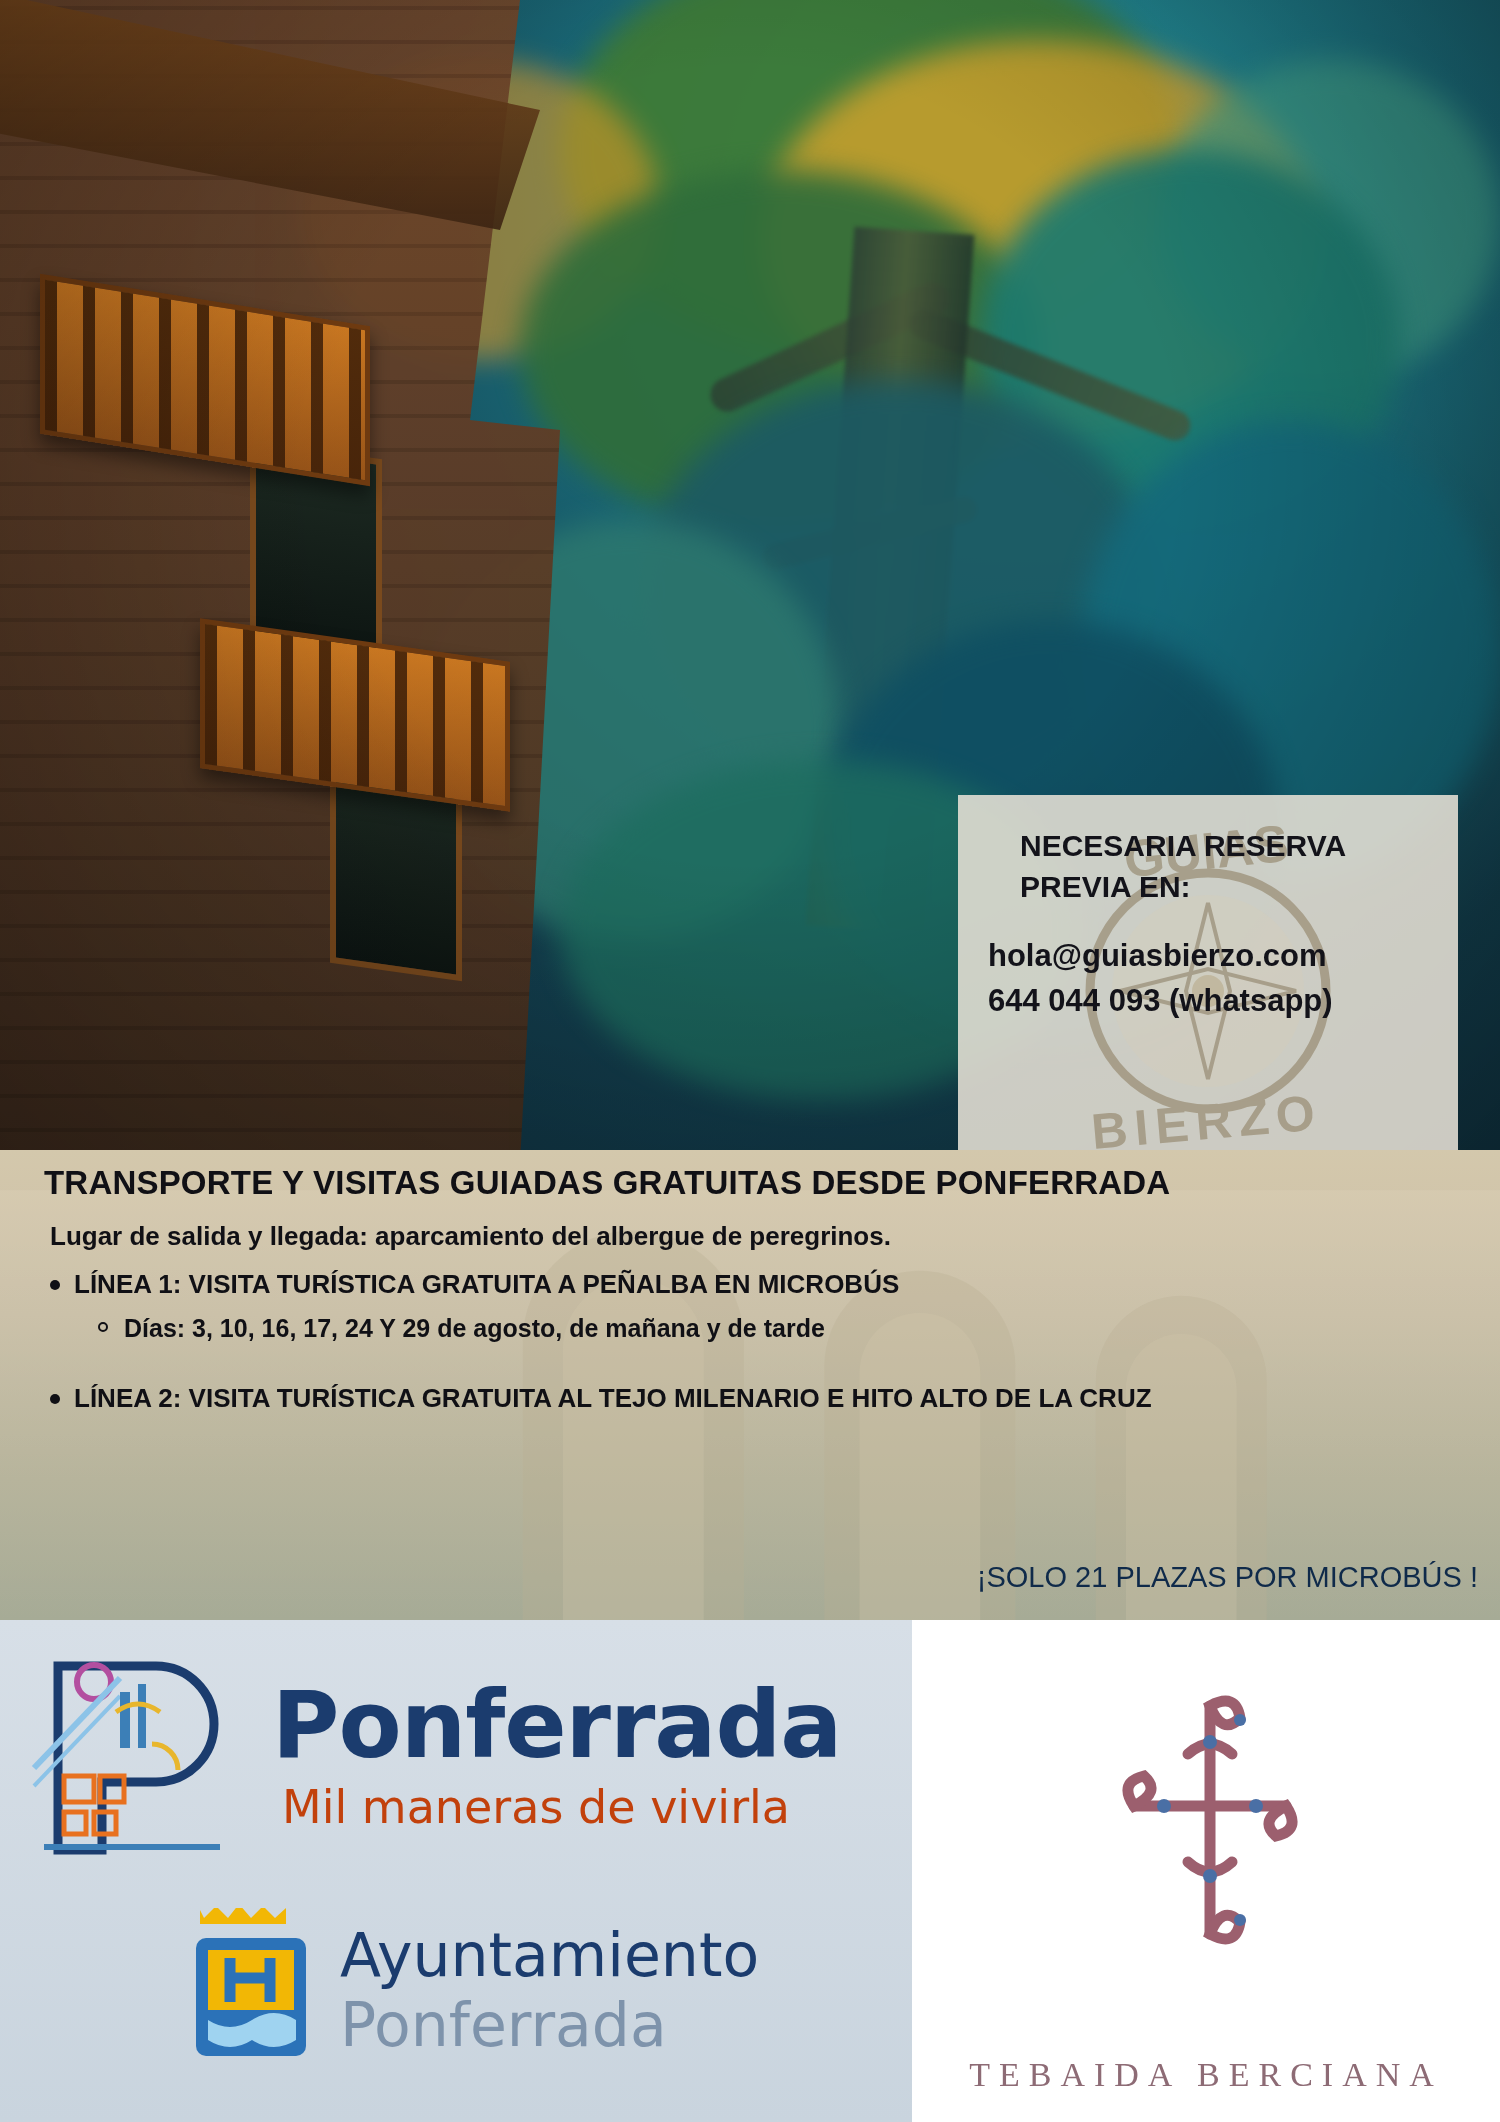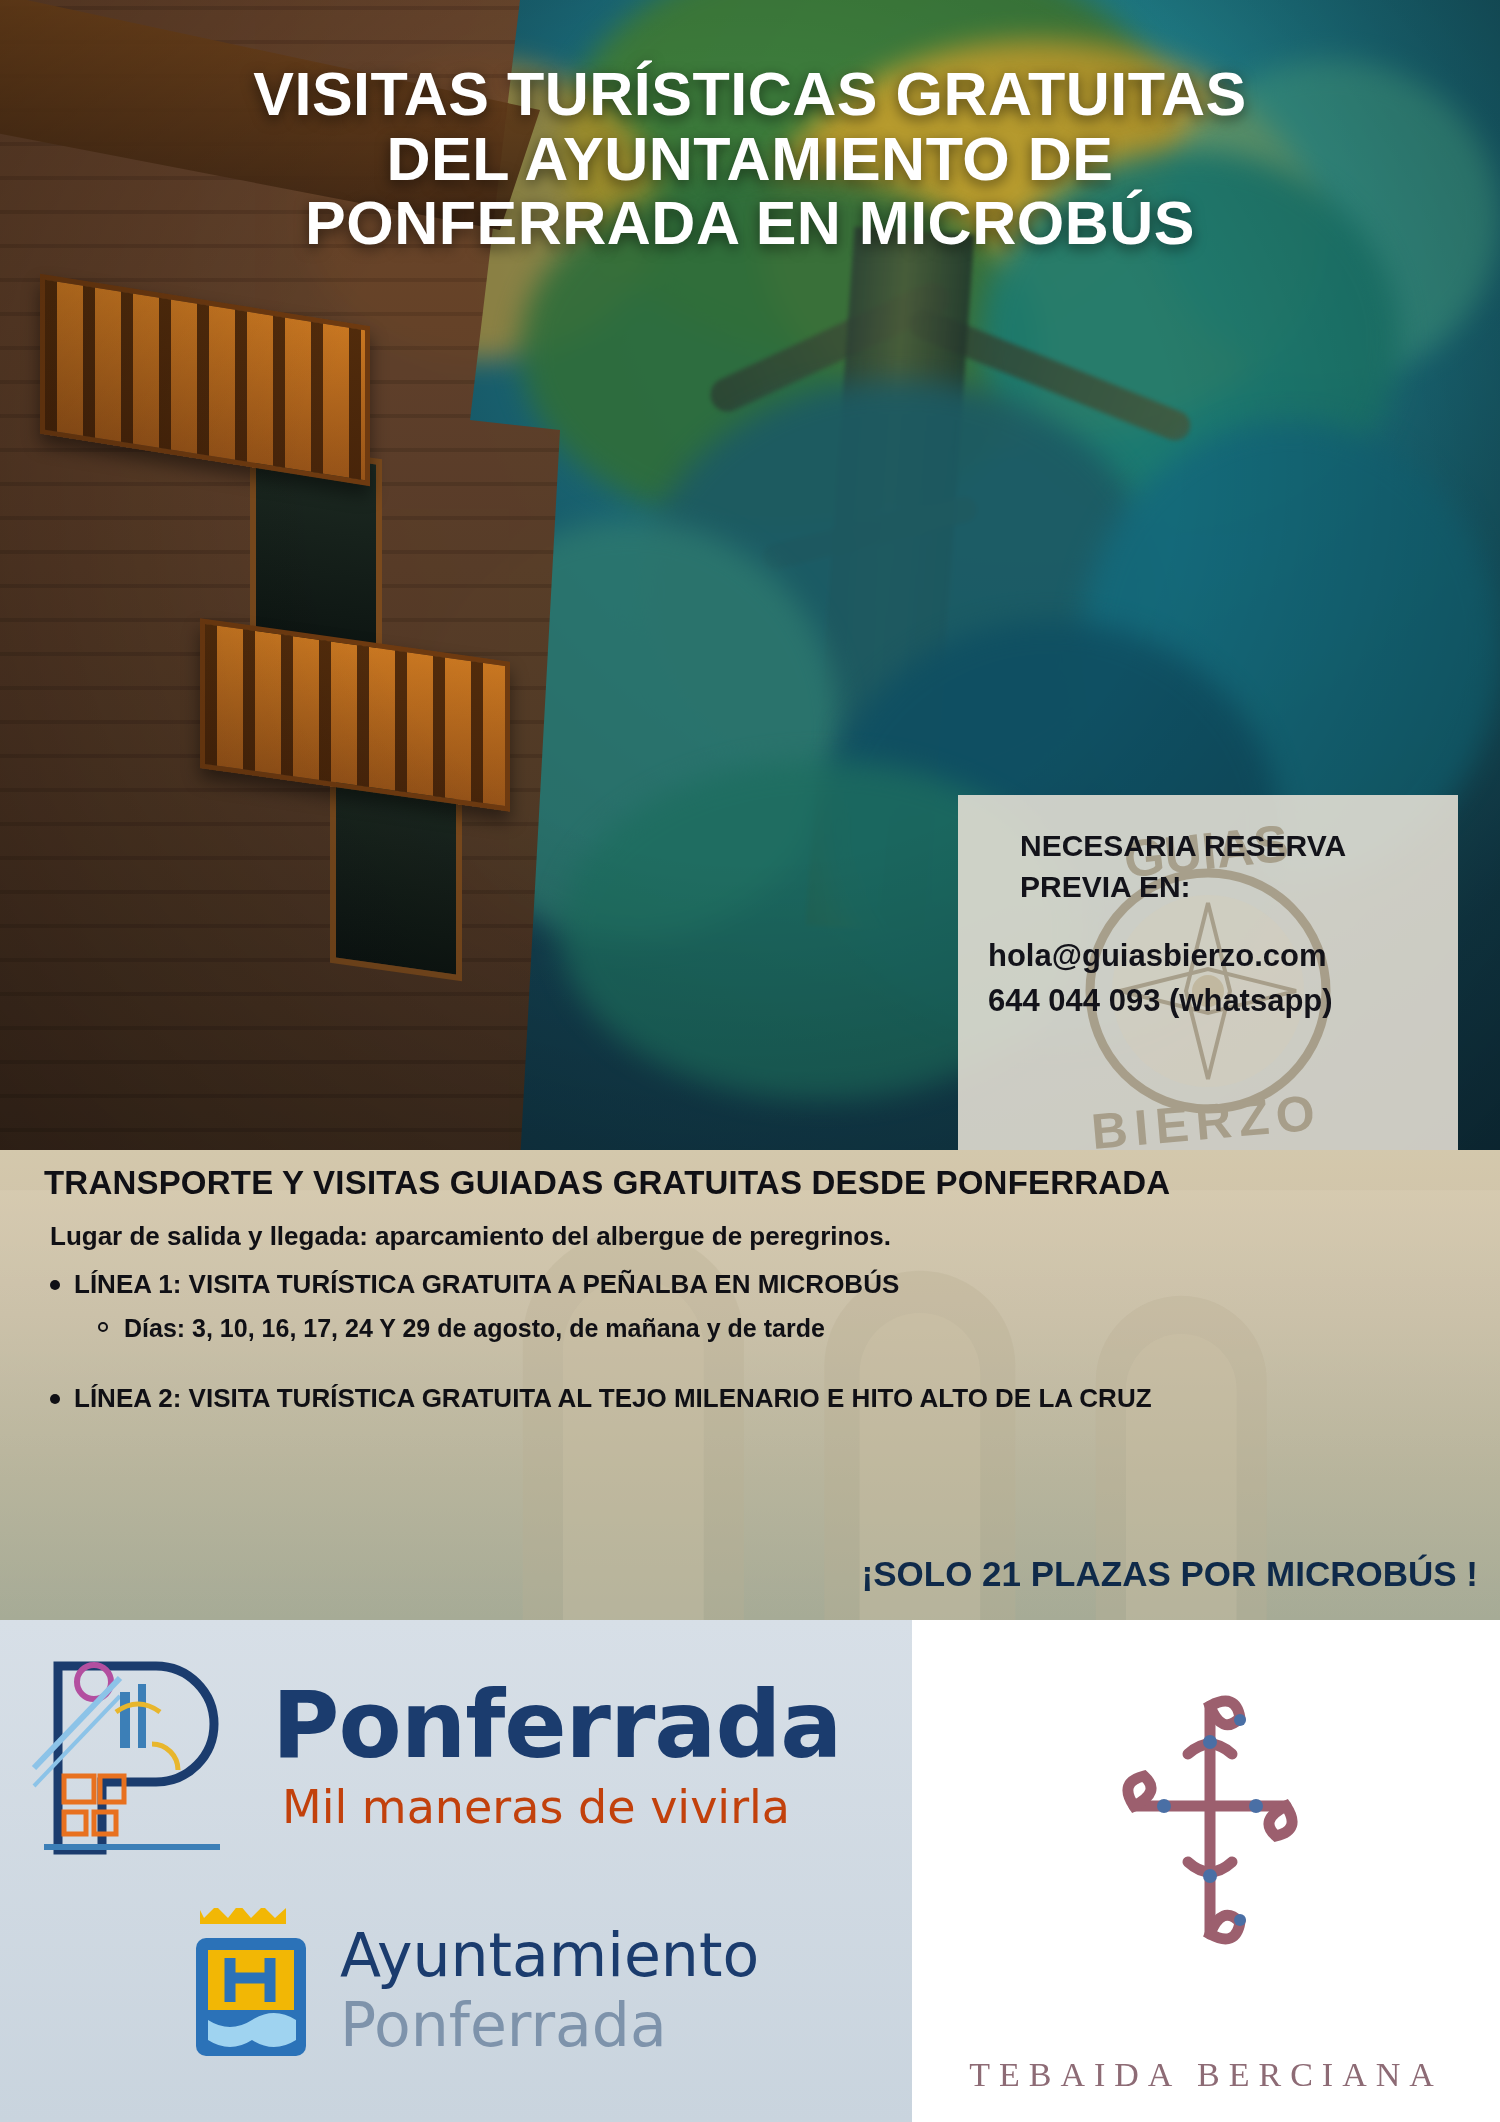--- a/index.html
+++ b/index.html
@@ -251,22 +251,22 @@
     border: 2px solid #101015;
     box-sizing: border-box;
   }
   .gap { height: 24px; }
   .plazas {
     position: absolute;
     right: 30px;
     bottom: 26px;
     z-index: 4;
     color: #0f2a4a;
-    font-weight: 700;
-    font-size: 35px;
+    font-weight: 400;
+    font-size: 29px;
     white-space: nowrap;
   }
 
   
   .footer {
     position: absolute;
     left: 0; top: 1620px;
     width: 1352px;
     height: 502px;
     background: #cfd9e2;
@@ -373,25 +373,20 @@
     <div class="balcony bal1">
         <span class="rail"></span>
       </div>
     <div class="balcony bal2">
         <span class="rail"></span>
       </div>
 
     <div class="hero-vignette"></div>
   </div>
 
-  <div class="title-block">
-    <div>VISITAS TURÍSTICAS GRATUITAS</div>
-    <div>DEL AYUNTAMIENTO DE</div>
-    <div>PONFERRADA  EN MICROBÚS</div>
-  </div>
 
   <div class="reserva">
     <svg class="guias-mark" viewBox="0 0 500 370" aria-hidden="true">
       <circle cx="250" cy="196" r="118" fill="none" stroke="#8a7a5c" stroke-width="9"></circle>
       <circle cx="250" cy="196" r="96" fill="#d8cdb6" opacity=".5"></circle>
       <g stroke="#8a7a5c" stroke-width="4" fill="none">
         <path d="M250 108 L272 196 L250 284 L228 196 Z"></path>
         <path d="M162 196 L250 174 L338 196 L250 218 Z"></path>
       </g>
       <circle cx="250" cy="196" r="16" fill="#b9a882"></circle>

